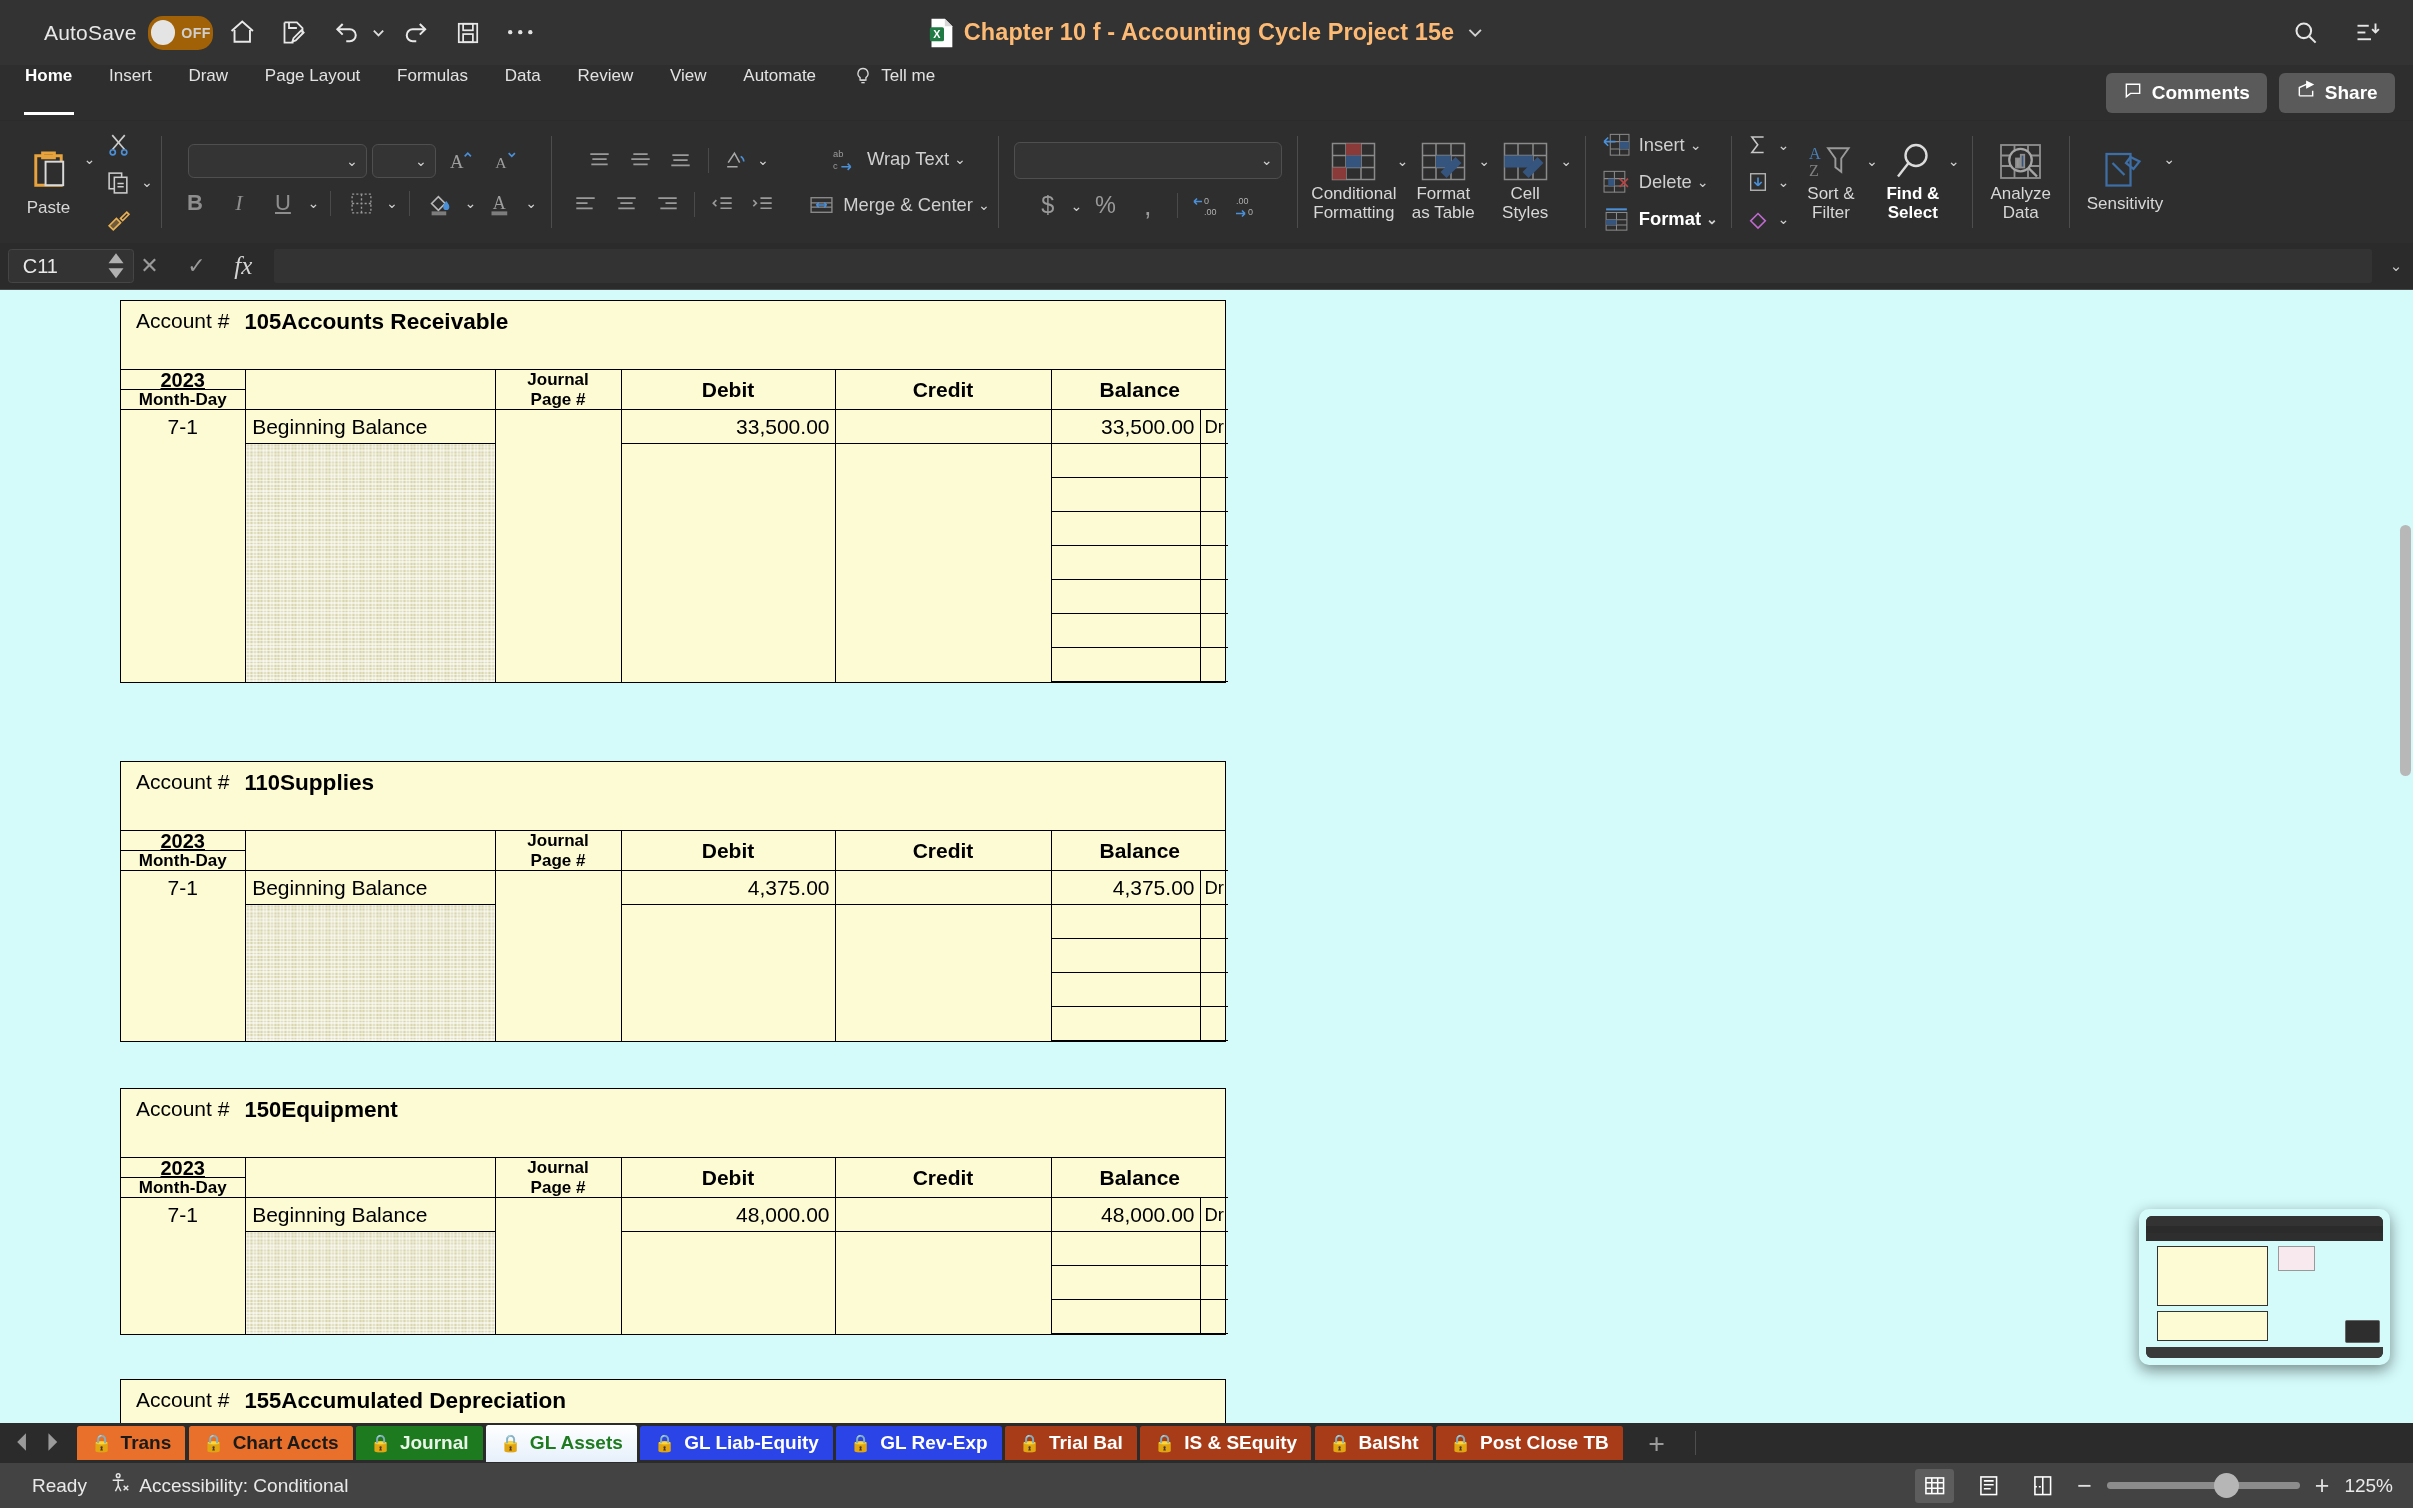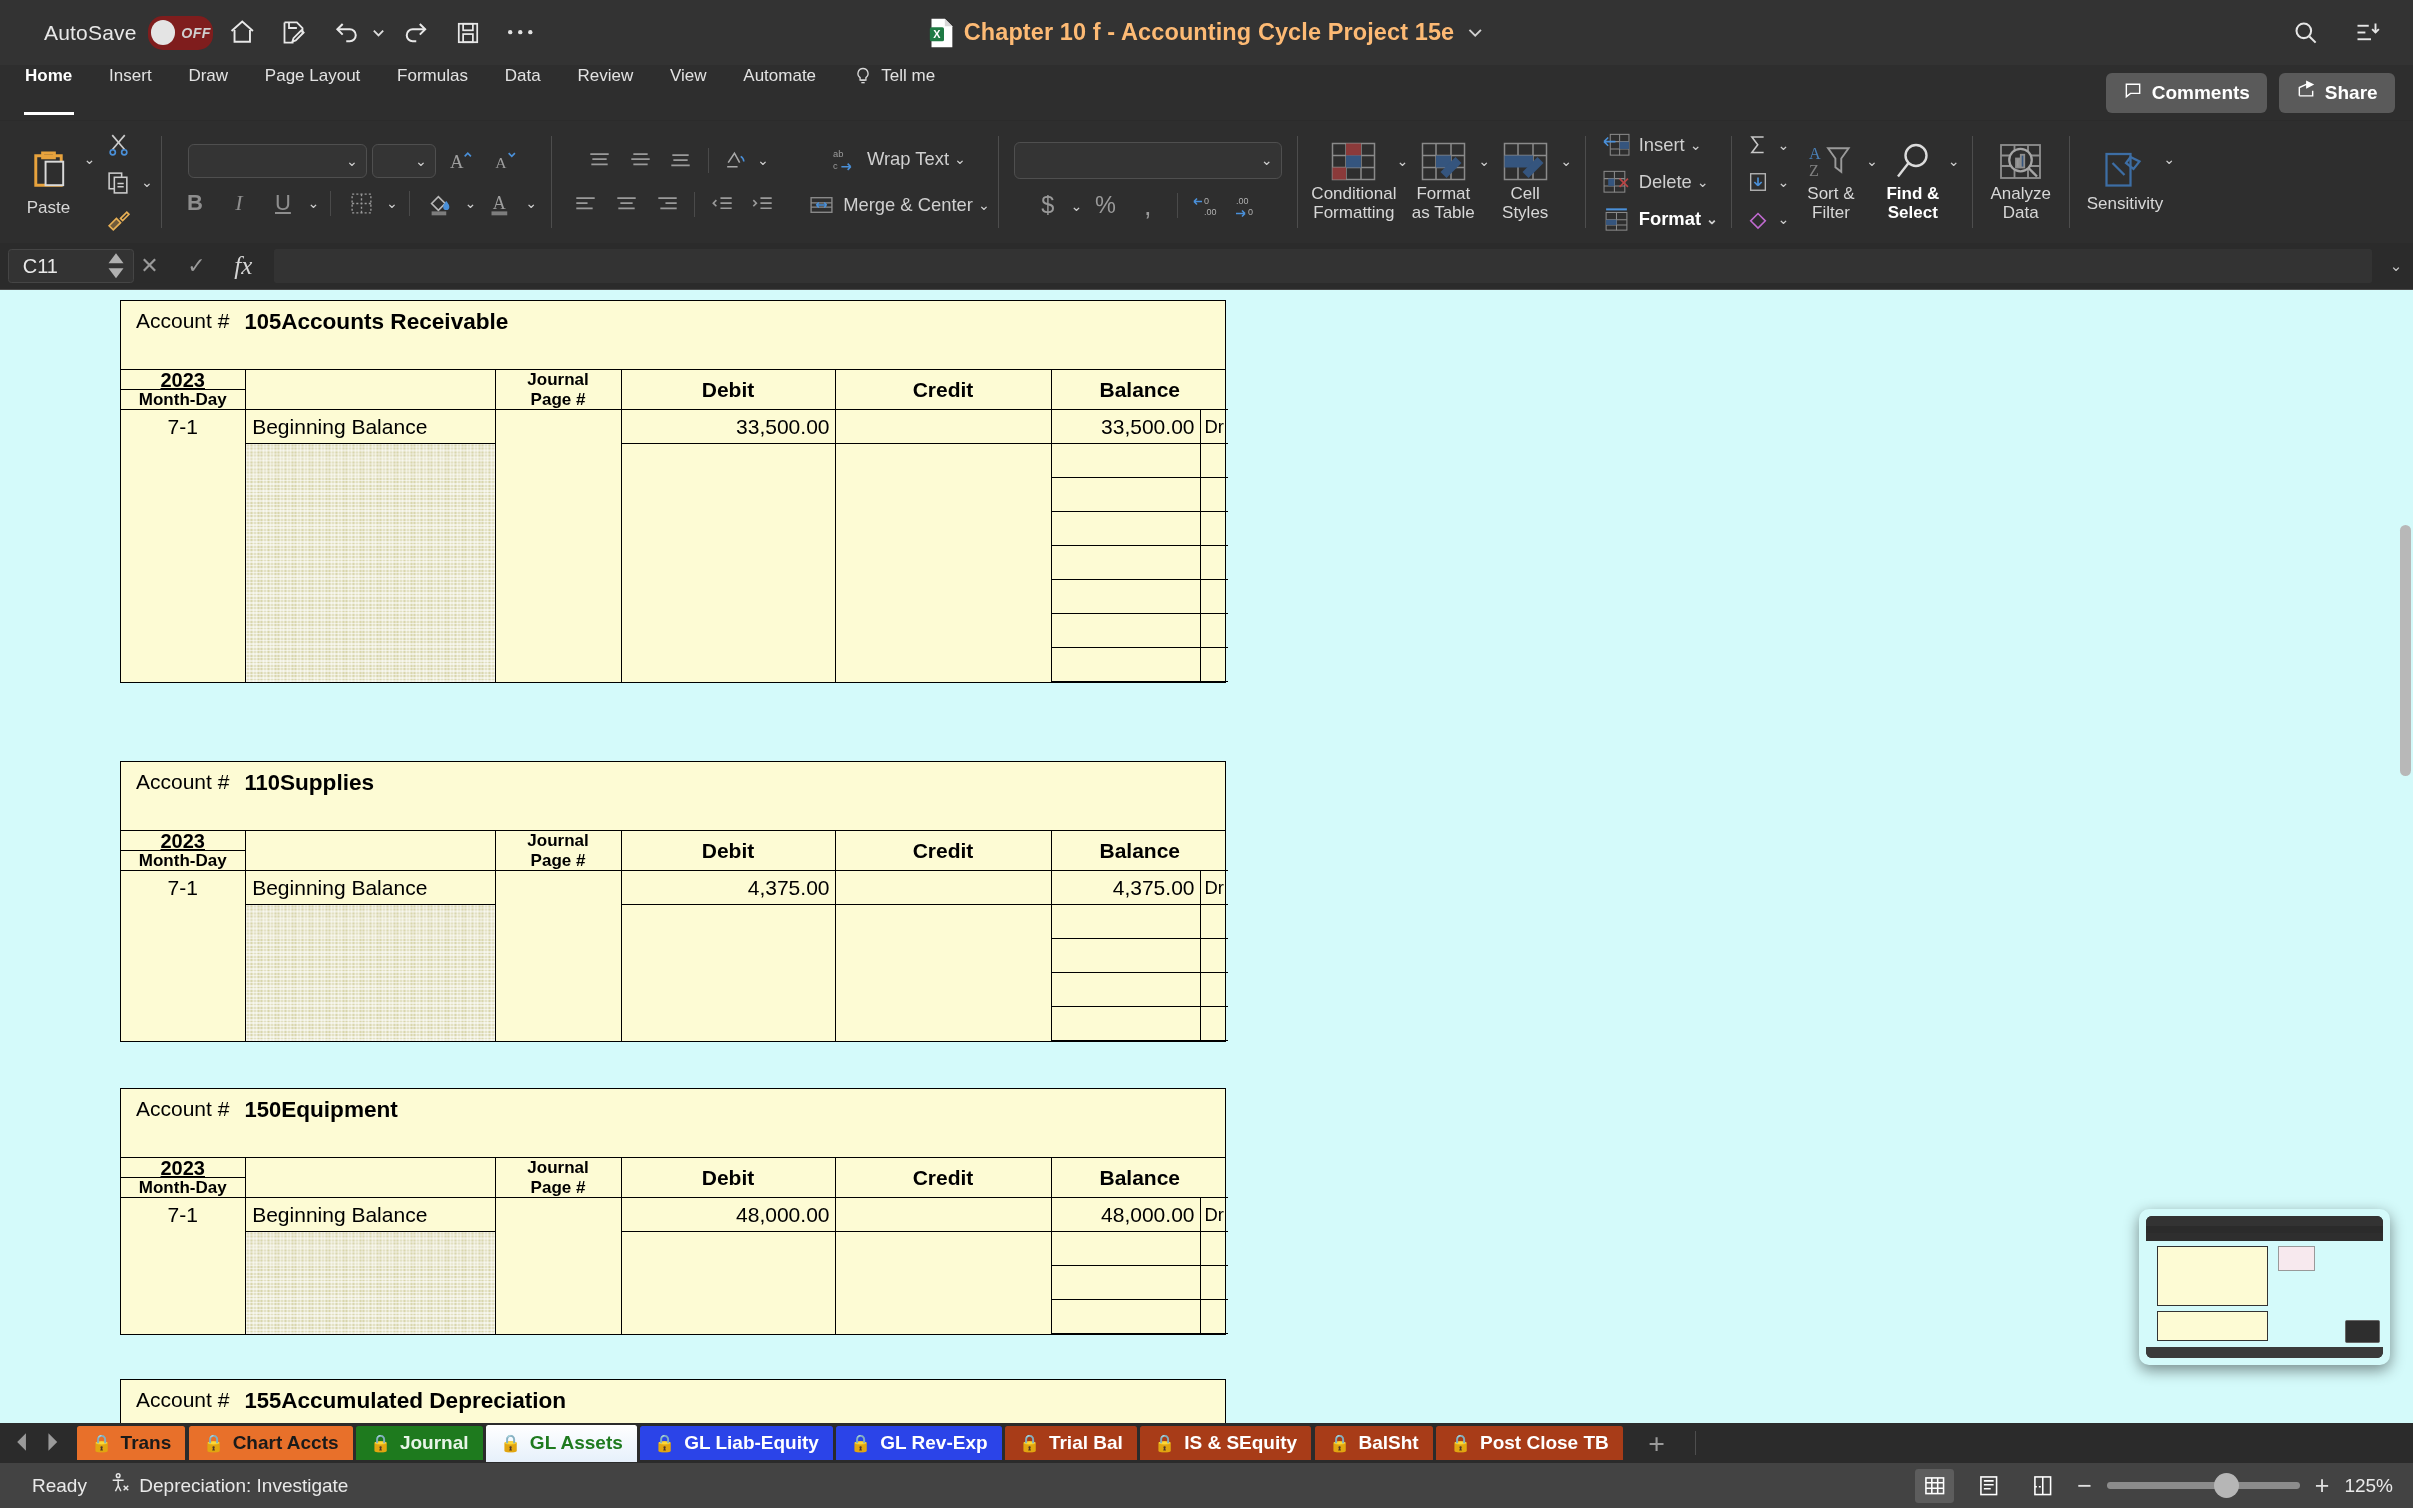--- a/index.html
+++ b/index.html
@@ -11,22 +11,22 @@
   body { position: relative; }
 
   
   .titlebar {
     position: absolute; top: 0; left: 0; width: 2413px; height: 65px;
     background: #333333; display: flex; align-items: center;
   }
   .tb-left { display: flex; align-items: center; padding-left: 44px; gap: 0px; }
   .autosave-label { color: #e8e8e8; font-size: 21px; letter-spacing: 0.2px; margin-right: 11.7px; }
   .toggle {
-    width: 65px; height: 34px; border-radius: 15px; background: #7f1d1d;
-    display: flex; align-items: center; padding: 2.5px; position: relative; font-style: italic;
+    width: 65px; height: 34px; border-radius: 15px; background: #a16207;
+    display: flex; align-items: center; padding: 2.5px; position: relative;
   }
   .toggle .knob { width: 25px; height: 25px; border-radius: 50%; background: #e4e4e4; }
   .toggle .off { color: #cfcfcf; font-size: 14.2px; font-weight: bold; margin-left: 5.9px; letter-spacing: 0.4px;}
   .tb-icon {
     width: 47px; height: 47px; display: flex; align-items: center; justify-content: center;
     margin-left: 5px;
   }
   .tb-icon svg { display:block; }
   .caret-sm { width: 18.4px; display:flex; align-items:center; justify-content:center; }
 
@@ -1143,21 +1143,21 @@
   <div class="sb-left">
     <span>Ready</span>
     <span style="display:flex;align-items:center;gap:8.4px;">
       <span>
         <svg width="22" height="22" viewBox="0 0 24 24" fill="none" stroke="#e6e6e6" stroke-width="1.6">
             <circle cx="10" cy="4" r="2"></circle>
             <path d="M4 9h12M10 8v7M10 15l-3 6M10 15l3 6"></path>
             <path d="M16 15l5 5M21 15l-5 5"></path>
           </svg>
       </span>
-      <span>Depreciation: Investigate</span>
+      <span>Accessibility: Conditional</span>
     </span>
   </div>
   <div class="sb-right">
     <div class="viewbtn sel">
       <svg width="23.5" height="23.5" viewBox="0 0 24 24" fill="none" stroke="#ffffff" stroke-width="1.6">
           <rect x="3" y="4" width="18" height="16"></rect>
           <path d="M3 9h18M3 14.5h18M9 4v16M15 4v16"></path>
         </svg>
     </div>
     <div class="viewbtn">

